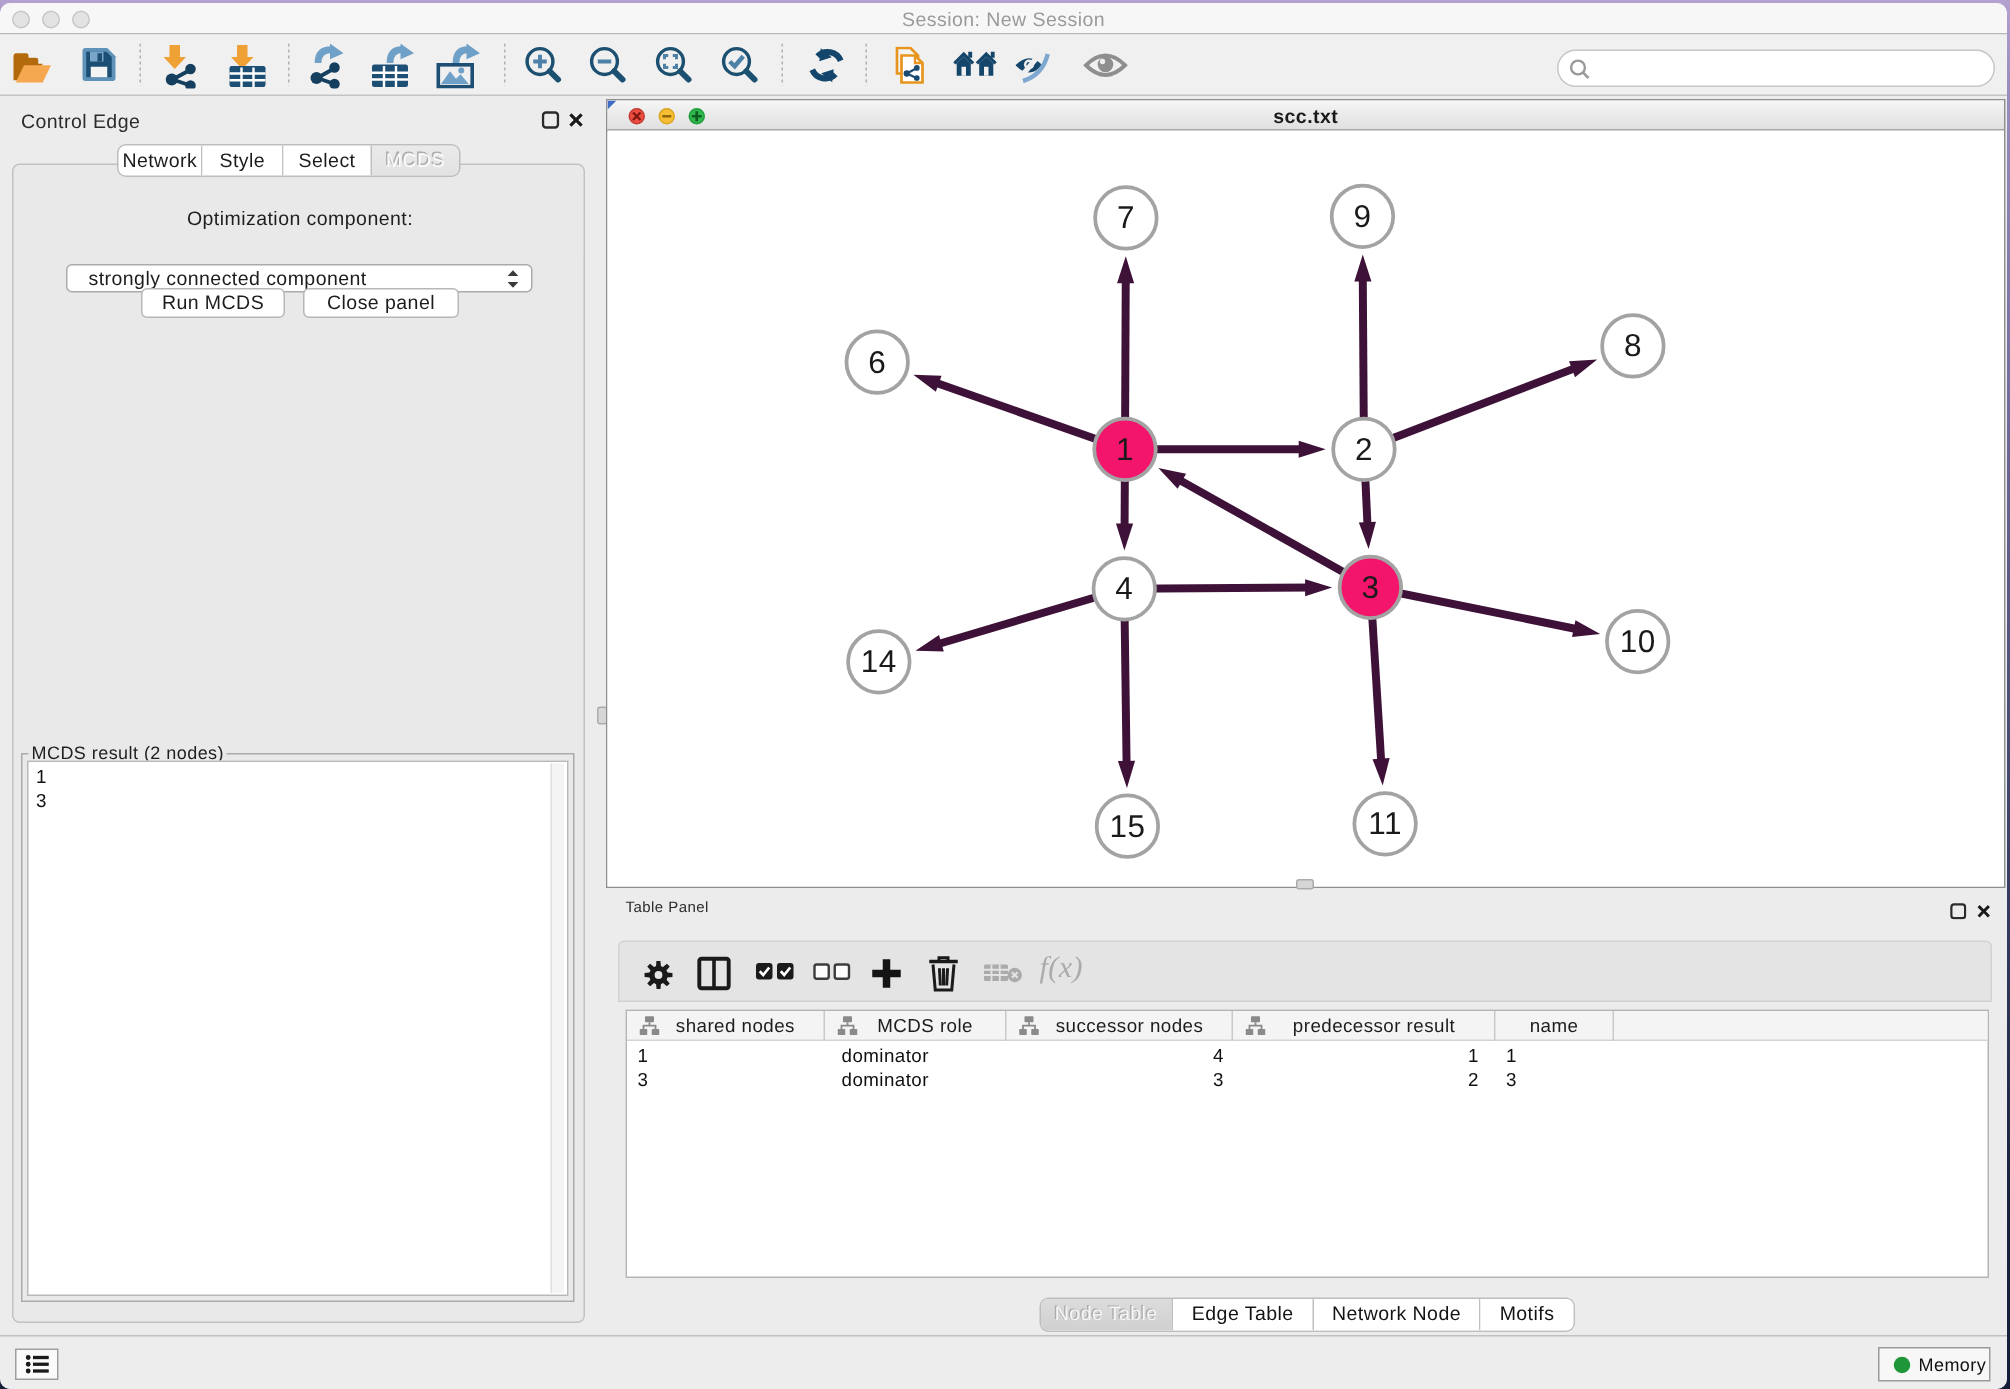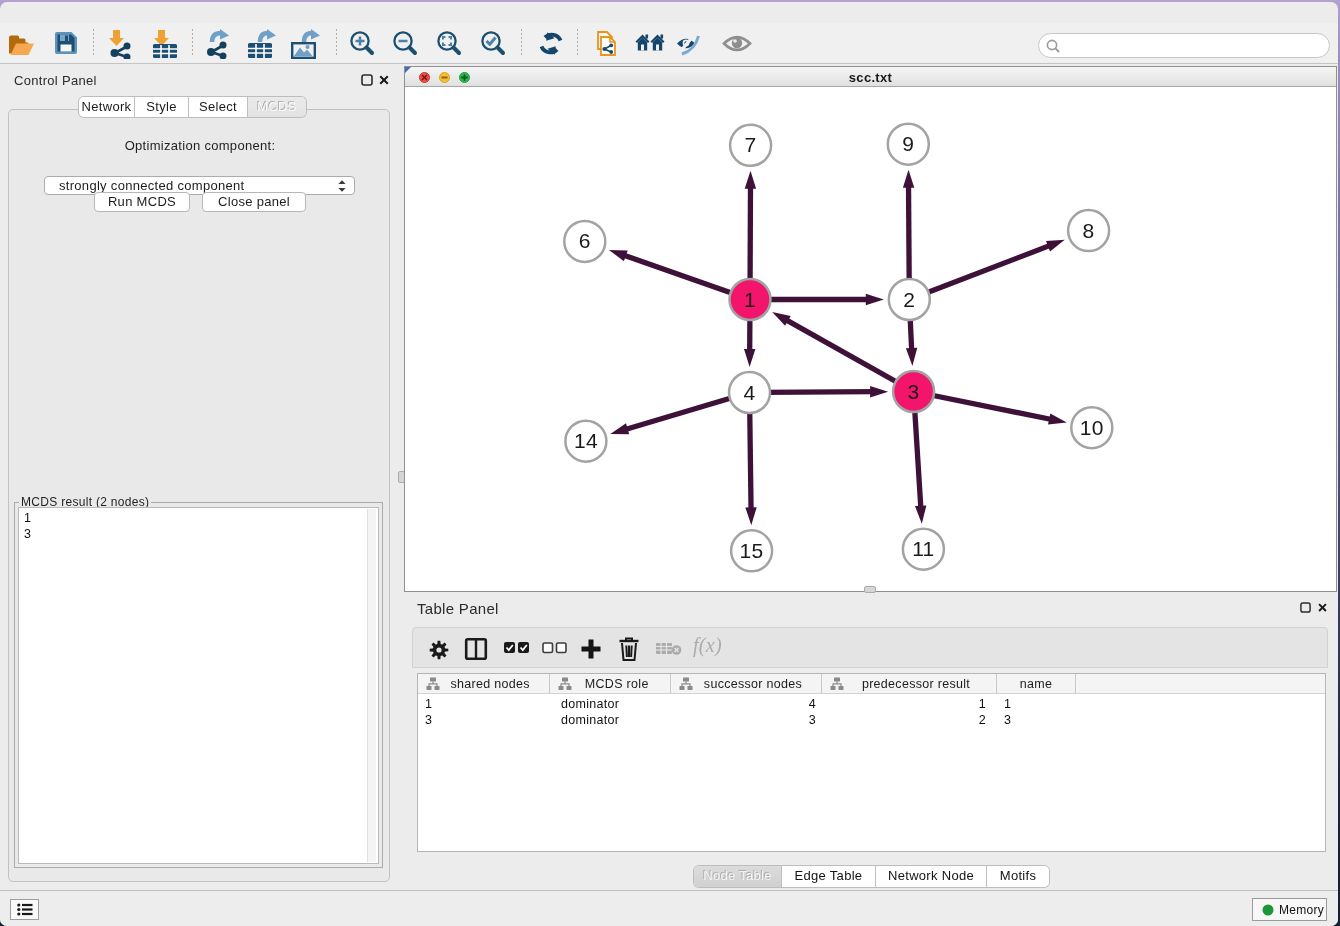--- a/index.html
+++ b/index.html
@@ -57,21 +57,21 @@
 #netwin { position:absolute; left:404px; top:64px; width:933px; height:526px;
   border:1px solid #8F8F8F; background:#FFF; }
 #net-titlebar { position:absolute; left:0; top:0; width:100%; height:20px;
   background:linear-gradient(#F5F5F5,#E0E0E0); border-bottom:1px solid #A6A6A6; }
 #net-title { position:absolute; top:3px; width:100%; text-align:center; font-size:13px;
   font-weight:bold; color:#1A1A1A; }
 .mac { position:absolute; top:4.5px; width:11px; height:11px; border-radius:50%; }
 .mac svg { position:absolute; left:0; top:0; }
 #net-canvas { position:absolute; left:0; top:21px; width:931px; height:503px; background:#FFF; overflow:hidden; }
 
-#tp-title { position:absolute; left:417px; top:598px; font-size:15px; color:#2B2B2B; }
+#tp-title { position:absolute; left:417px; top:598px; font-size:10px; color:#2B2B2B; }
 #tp-toolbar { position:absolute; left:412px; top:625px; width:916px; height:41px;
   background:#E4E4E4; border:1px solid #D2D2D2; border-radius:4px 4px 0 0; }
 #tp-table { position:absolute; left:417px; top:671px; width:909px; height:179px;
   background:#FFF; border:1px solid #B5B5B5; }
 #tp-header { position:absolute; left:0; top:0; width:100%; height:20px; background:#F4F4F4;
   border-bottom:1px solid #D4D4D4; }
 .th { position:absolute; top:0; height:20px; border-right:1px solid #C9C9C9; }
 .th span { position:absolute; top:3px; width:100%; text-align:center; font-size:12.5px; color:#1C1C1C; }
 .trow { position:absolute; font-size:12.5px; color:#111; }
 
@@ -87,20 +87,26 @@
   border-top:1px solid #C0C0C0; }
 #listbtn { position:absolute; left:10px; top:8px; width:29px; height:21px; background:#FAFAFA;
   border:1px solid #9E9E9E; }
 #membtn { position:absolute; right:11px; top:7px; width:75px; height:23px; background:#F7F7F7;
   border:1px solid #9A9A9A; font-size:12px; color:#111; }
 #membtn span { position:absolute; left:26px; top:4px; }
 </style>
 </head>
 <body>
 <div id="win">
+<div id="titlebar">
+  <div class="tl" style="left:8px;"></div>
+  <div class="tl" style="left:28px;"></div>
+  <div class="tl" style="left:48px;"></div>
+  <div id="title-text">Session: New Session</div>
+</div>
 <div id="toolbar">
   <svg class="ticon" style="left:8px;top:11px" width="27" height="22" viewBox="0 0 27 22">
     <path d="M1 19.5 V3.5 Q1 1.5 3 1.5 H9.5 Q11 1.5 11 3 V4.5 H16 Q17.5 4.5 17.5 6 V8.5 L20.5 8.5 L15 19.5 Z" fill="#B26A0C"></path>
     <path d="M2.5 21 L8 9.5 H26 L20.5 21 Z" fill="#F6A850"></path>
   </svg>
   <svg class="ticon" style="left:54px;top:8px" width="24" height="24" viewBox="0 0 24 24">
     <path d="M1 3 Q1 1 3 1 H17.5 L23 6.5 V21 Q23 23 21 23 H3 Q1 23 1 21 Z" fill="#5E92B9"></path>
     <path d="M3.5 3.5 H17 L20.5 7 V20.5 H3.5 Z" fill="#1D4E74"></path>
     <path d="M6 3.5 H15 V10 H6 Z" fill="#79A6C8"></path>
     <rect x="11" y="4.5" width="3" height="5.5" fill="#1D4E74"></rect>
@@ -228,21 +234,21 @@
     <circle cx="15" cy="9" r="5.2" fill="#8E8E8E"></circle>
     <circle cx="13" cy="7" r="1.8" fill="#EDEDED"></circle>
   </svg>
   <div id="searchbox">
     <svg width="18" height="18" viewBox="0 0 18 18" style="position:absolute;left:6px;top:4px">
       <circle cx="7" cy="7" r="4.6" fill="none" stroke="#9A9A9A" stroke-width="1.6"></circle>
       <line x1="10.4" y1="10.4" x2="14" y2="14" stroke="#9A9A9A" stroke-width="1.8"></line>
     </svg>
   </div>
 </div>
-<div id="cp-title">Control Panel</div>
+<div id="cp-title">Control Edge</div>
 <svg width="12" height="12" viewBox="0 0 12 12" style="position:absolute;left:361px;top:72px">
   <rect x="1" y="1" width="10" height="10" rx="2" fill="none" stroke="#2B2B2B" stroke-width="1.6"></rect>
 </svg>
 <svg width="12" height="12" viewBox="0 0 12 12" style="position:absolute;left:378px;top:72px">
   <path d="M1.5 3 L3 1.5 L6 4.5 L9 1.5 L10.5 3 L7.5 6 L10.5 9 L9 10.5 L6 7.5 L3 10.5 L1.5 9 L4.5 6 Z" fill="#1A1A1A"></path>
 </svg>
 <div id="cp-body"></div>
 <div id="cp-tabs">
   <div class="cptab" style="width:56px">Network</div>
   <div class="cptab" style="width:54px">Style</div>

